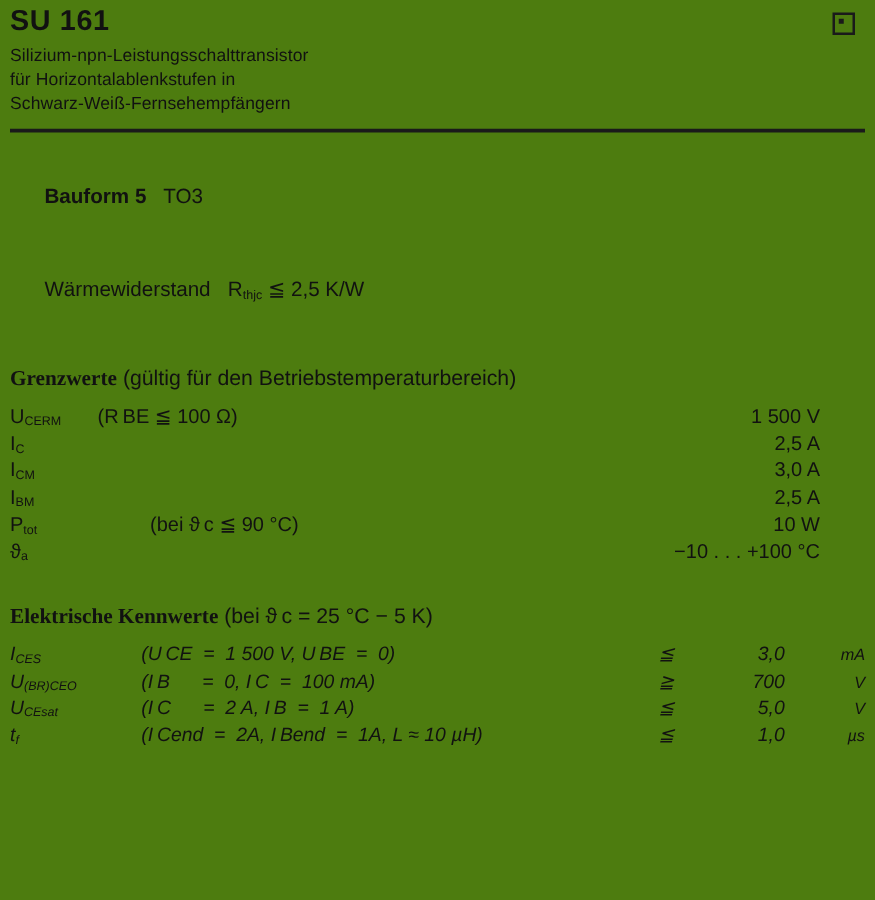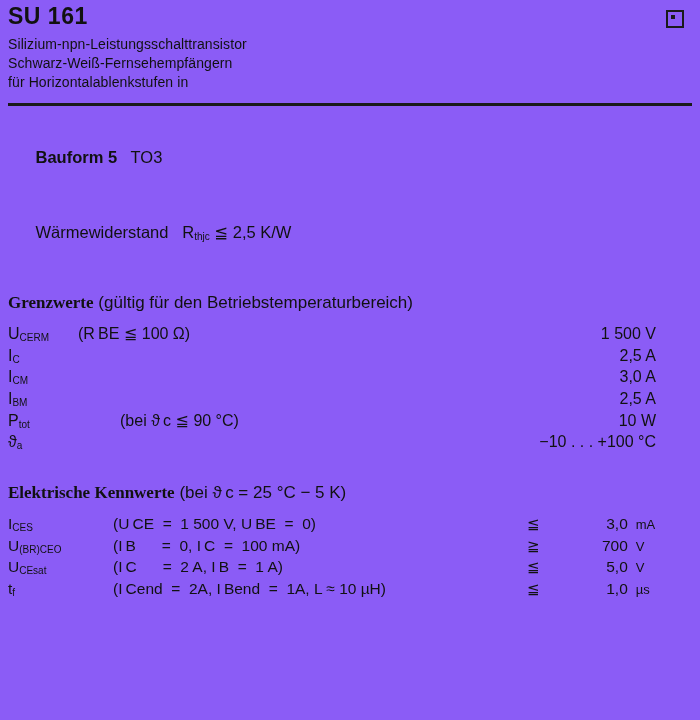--- a/index.html
+++ b/index.html
@@ -13,21 +13,21 @@
     font-family: "Liberation Sans", sans-serif;
     color: #111;
     overflow: hidden;
   }
   .page {
     position: relative;
     width: 700px;
     height: 720px;
     padding: 0;
     box-sizing: border-box;
-    background: #8b5cf6;
+    background: #4d7c0f;
   }
   .inner {
     position: absolute;
     left: 8px;
     top: 4px;
     right: 8px;
     bottom: 0;
   }
 
   
@@ -114,54 +114,55 @@
     margin-top: 10px;
     width: 100%;
     border-collapse: collapse;
   }
   .elec td {
     font-size: 15.5px;
     line-height: 1.36;
     padding: 0;
     vertical-align: baseline;
     white-space: pre;
+    font-style: italic;
   }
   .elec td.sym { width: 86px; }
   .elec td.cond { width: 330px; }
   .elec td.rel {
     width: 28px;
     text-align: center;
     font-size: 15px;
   }
   .elec td.num {
     width: 62px;
     text-align: right;
     padding-right: 8px;
   }
   .elec td.unit {
     width: 46px;
-    text-align: left;
+    text-align: right;
     font-size: 13px;
   }
 </style>
 </head>
 <body>
 
 <div class="page">
   <div class="inner">
 
     <div class="title-row">
       <div class="part-number">SU 161</div>
       <div class="corner-mark"></div>
     </div>
 
     <div class="subtitle">
       <div>Silizium-npn-Leistungsschalttransistor</div>
+      <div>für Horizontalablenkstufen in</div>
       <div>Schwarz-Weiß-Fernsehempfängern</div>
-      <div>für Horizontalablenkstufen in</div>
     </div>
 
     <hr class="rule">
 
     <div class="spec-line" style="margin-top:22px;">
       <b>Bauform 5</b><span>   </span><span>TO3</span>
     </div>
 
     <div class="spec-line" style="margin-top:16px;">
       <span>Wärmewiderstand</span><span>   </span><span>R</span><span class="sub">thjc</span><span> </span><span>≦</span><span> </span><span>2,5 K/W</span>

